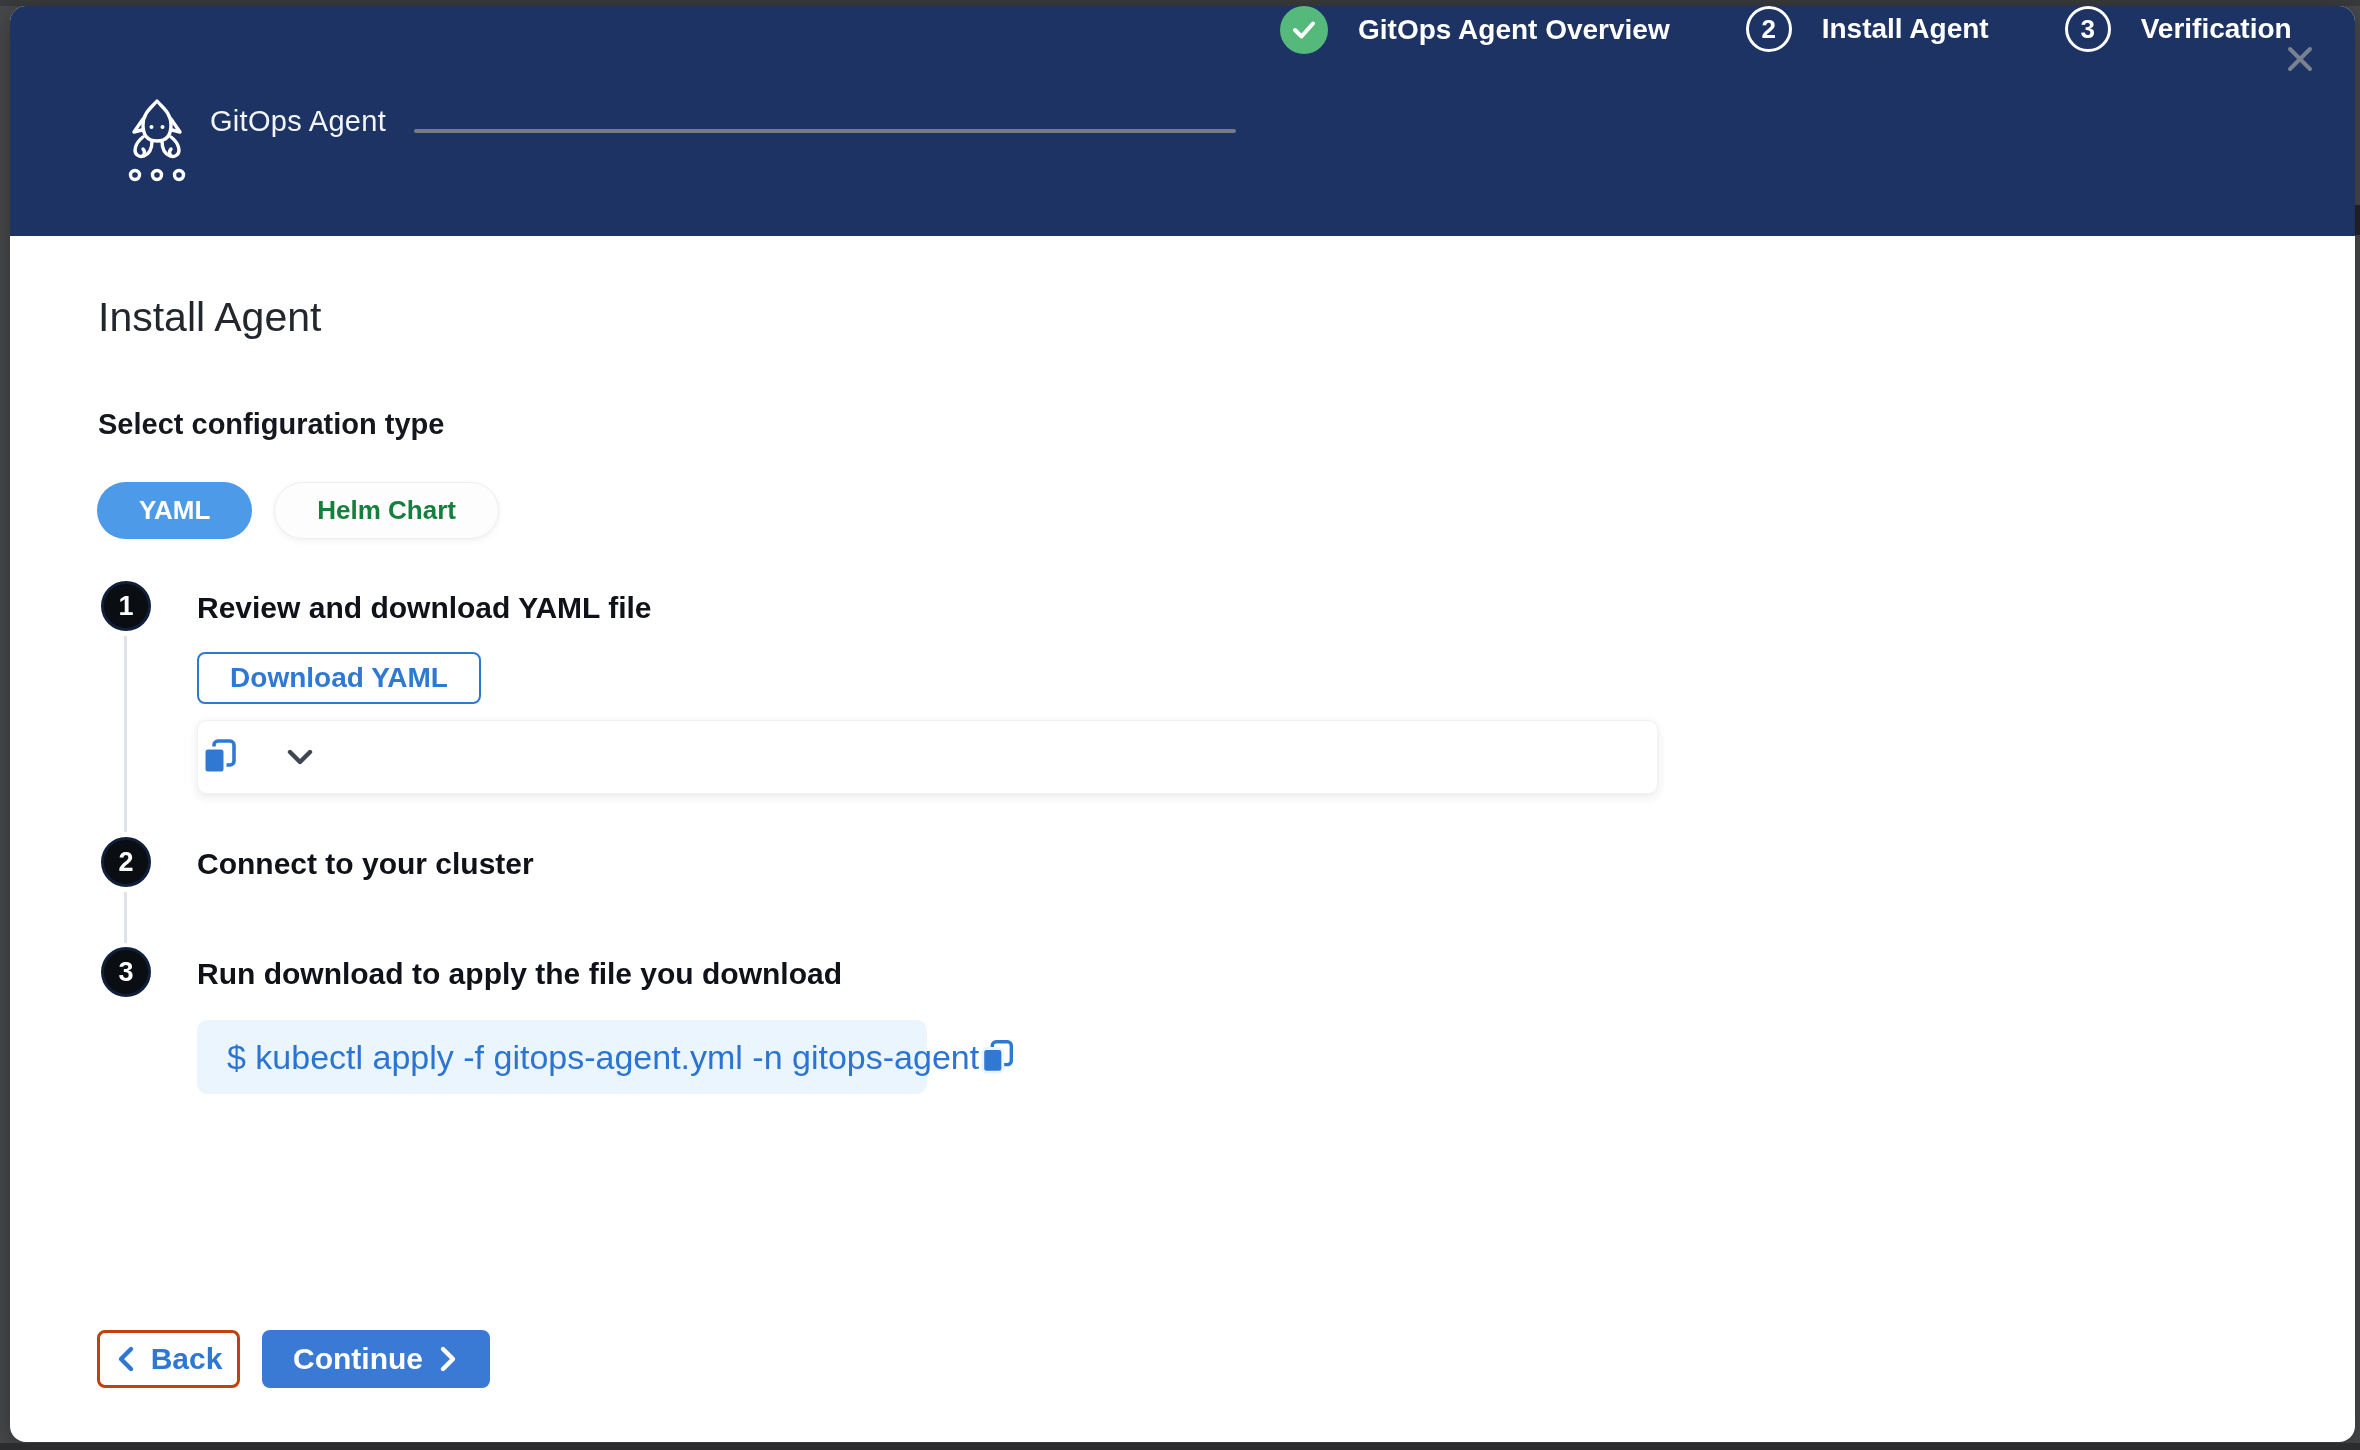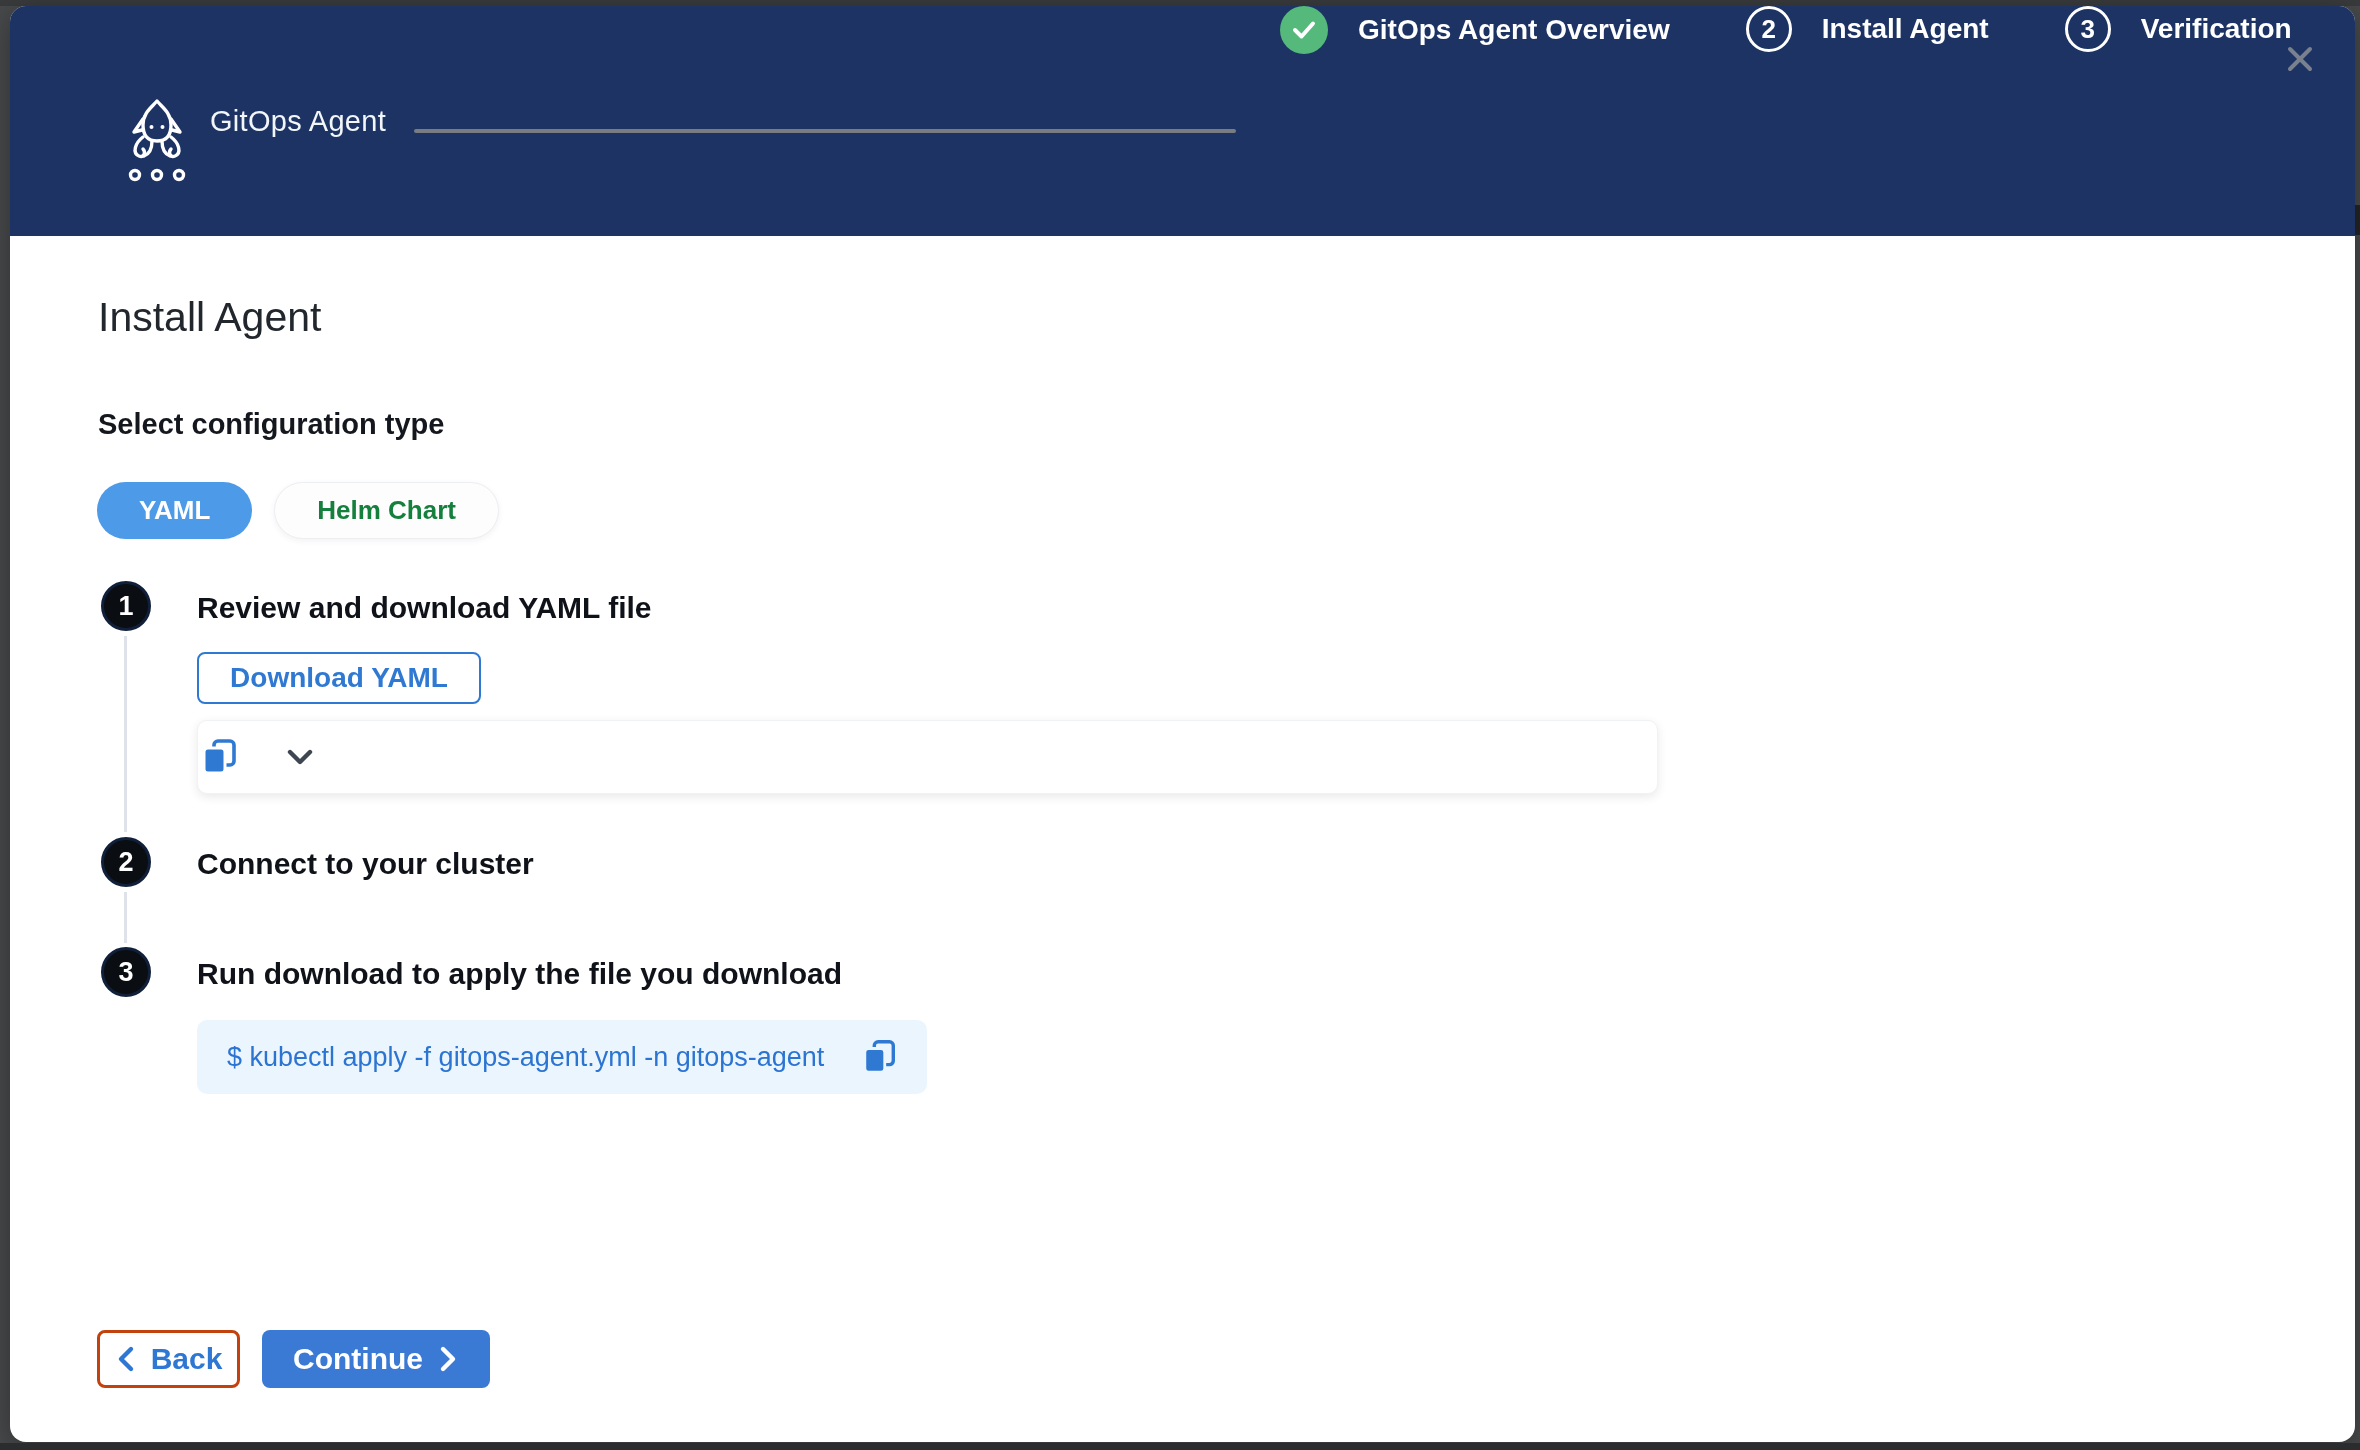--- a/index.html
+++ b/index.html
@@ -105,21 +105,21 @@
     margin-left:30px; flex:1; font-size:29px; color:#6B7689;
   }
   .icon-btn{ display:flex; align-items:center; justify-content:center; cursor:pointer; }
   .yaml-copy{ width:44px; height:44px; margin-right:38px; }
   .yaml-caret{ width:40px; height:40px; margin-right:26px; }
   .cmd-box{
     position:absolute; left:187px; top:1014px; width:730px; height:74px;
     background:#EBF5FE; border-radius:10px;
     display:flex; align-items:center;
   }
-  .cmd-text{ margin-left:30px; flex:1; font-size:27px; font-weight:500; color:#2B74D2; white-space:nowrap; }
+  .cmd-text{ margin-left:30px; flex:1; font-size:34px; font-weight:500; color:#2B74D2; white-space:nowrap; }
   .cmd-copy{ width:42px; height:42px; margin-right:26px; }
   
   .footer{ position:absolute; left:87px; top:1324px; display:flex; gap:22px; }
   .btn{
     height:58px; border-radius:8px; display:flex; align-items:center; justify-content:center;
     font-size:30px; font-weight:700; cursor:pointer; gap:14px;
   }
   .btn-back{
     width:143px; background:#FFFFFF; border:3px solid #c2410c; color:#2E77D2;
   }

